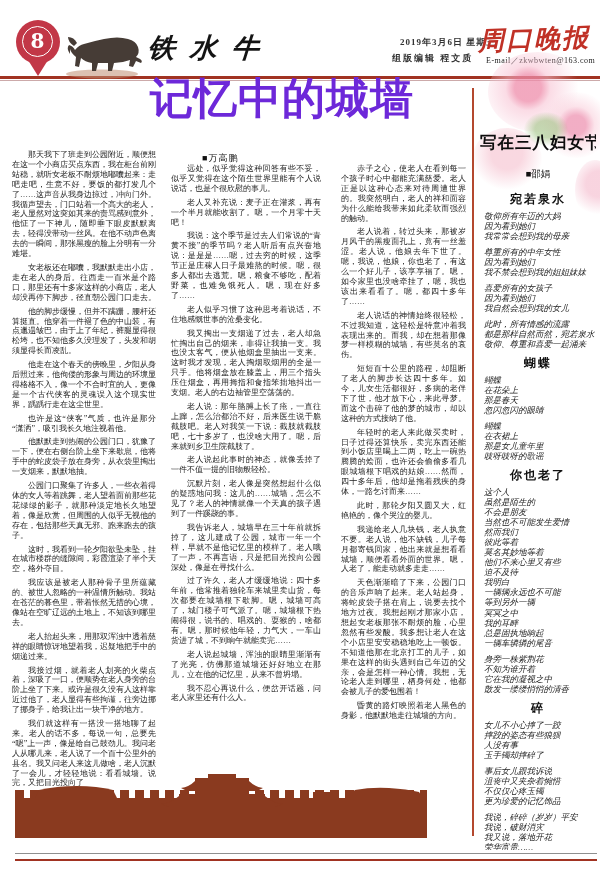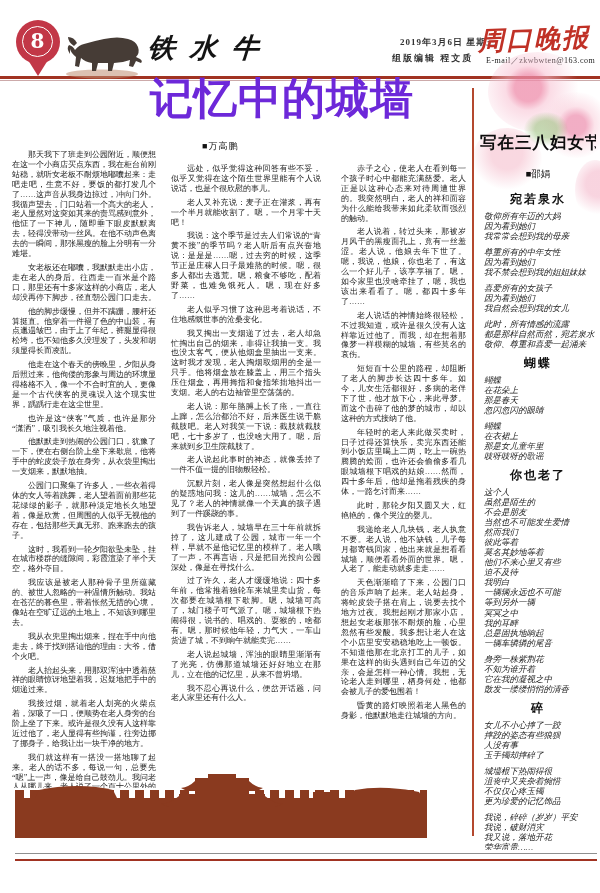--- a/index.html
+++ b/index.html
@@ -36,21 +36,21 @@
   .f3{left:472px;top:128px;width:70px;height:64px;
       background:radial-gradient(circle at 50% 40%,rgba(244,184,200,.55) 0 30%,rgba(255,255,255,0) 70%);}
   .leaf1{left:524px;top:112px;width:44px;height:34px;
       background:radial-gradient(ellipse at 50% 50%,rgba(150,190,120,.55) 0 35%,rgba(255,255,255,0) 72%);}
   .f4{left:575px;top:160px;width:40px;height:60px;
       background:radial-gradient(circle at 60% 40%,rgba(240,160,185,.45) 0 30%,rgba(255,255,255,0) 70%);}
   
   .main-title{position:absolute;left:150px;top:70px;width:316px;text-align:left;
     font-size:43px;font-weight:900;color:#6d28d9;letter-spacing:1px;white-space:nowrap;
     font-family:"Liberation Serif","DejaVu Serif",serif;}
-  .main-author{position:absolute;left:202px;top:140px;font-size:9px;color:#111;letter-spacing:1px;}
+  .main-author{position:absolute;left:202px;top:152px;font-size:9px;color:#111;letter-spacing:1px;}
   .article-col{position:absolute;overflow:hidden;font-size:8px;line-height:1.24;text-align:justify;color:#1c1c1c;}
   #col1{left:8px;top:146px;width:152px;height:642px;}
   #col2{left:167px;top:160px;width:158px;height:614px;}
   #col3{left:337px;top:160px;width:133px;height:614px;}
   .body-p{margin:4px;text-indent:2em;}
   
   .vsep{position:absolute;left:472px;top:88px;width:1.5px;height:748px;background:#b4482e;}
   #poem-col{position:absolute;left:480px;top:88px;width:116px;height:762px;overflow:hidden;}
   .poem-sec-title{margin:44px 0 0 0;text-align:right;font-size:16.5px;font-weight:900;
     letter-spacing:1px;color:#0d0d0d;white-space:nowrap;}
@@ -108,21 +108,20 @@
   <div id="col1" class="article-col">
       <p class="body-p">那天我下了班走到公园附近，顺便想在这一个小商店买点东西，我在柜台前刚站稳，就听女老板不耐烦地嘟囔起来：走吧走吧，生意不好，要饭的都打发几个了……这声音从我身边掠过，冲向门外。我循声望去，门口站着一个高大的老人，老人显然对这突如其来的责骂感到意外，他怔了一下神儿，随即垂下眼皮默默离去，轻得没带动一丝风。在他不动声色离去的一瞬间，那张黑瘦的脸上分明有一分难堪。</p>
       <p class="body-p">女老板还在嘟囔，我默默走出小店，走在老人的身后。往西走一百米是个路口，那里还有十多家这样的小商店，老人却没再停下脚步，径直朝公园门口走去。</p>
       <p class="body-p">他的脚步缓慢，但并不蹒跚，腰杆还算挺直。他穿着一件褪了色的中山装，有点邋遢皱巴，由于上了年纪，裤腿显得很松垮，也不知他多久没理发了，头发和胡须显得长而凌乱。</p>
       <p class="body-p">他走在这个春天的傍晚里，夕阳从身后照过来，他佝偻的形象与周边的环境显得格格不入，像一个不合时宜的人，更像是一个古代侠客的灵魂误入这个现实世界，踽踽行走在这尘世里。</p>
       <p class="body-p">也许是这“侠客”气质，也许是那分“潇洒”，吸引我长久地注视着他。</p>
       <p class="body-p">他默默走到热闹的公园门口，犹豫了一下，便在右侧台阶上坐下来歇息，他将手中的蛇皮袋子放在身旁，从衣袋里掏出一支烟来，默默地抽。</p>
       <p class="body-p">公园门口聚集了许多人，一些衣着得体的女人等着跳舞，老人望着面前那些花花绿绿的影子，就那种淡定地长久地望着，像是欣赏，但周围的人似乎无视他的存在，包括那些天真无邪、跑来跑去的孩子。</p>
       <p class="body-p">这时，我看到一轮夕阳欲坠未坠，挂在城市楼群的缝隙间，彩霞渲染了半个天空，格外夺目。</p>
       <p class="body-p">我应该是被老人那种骨子里所蕴藏的、被世人忽略的一种温情所触动。我站在苍茫的暮色里，带着怅然无措的心境，像站在空旷辽远的土地上，不知该到哪里去。</p>
-      <p class="body-p">我从衣兜里掏出烟来，捏在手中向他走去，终于找到搭讪他的理由：大爷，借个火吧。</p>
       <p class="body-p">老人抬起头来，用那双浑浊中透着慈祥的眼睛惊讶地望着我，迟疑地把手中的烟递过来。</p>
       <p class="body-p">我接过烟，就着老人划亮的火柴点着，深吸了一口，便顺势在老人身旁的台阶上坐了下来。或许是很久没有人这样靠近过他了，老人显得有些拘谨，往旁边挪了挪身子，给我让出一块干净的地方。</p>
       <p class="body-p">我们就这样有一搭没一搭地聊了起来。老人的话不多，每说一句，总要先“嗯”上一声，像是给自己鼓劲儿。我问老人从哪儿来，老人说了一个百十公里外的县名。我又问老人来这儿做啥，老人沉默了一会儿，才轻轻地说：看看城墙。说完，又把目光投向了</p>
     </div>
   <div id="col2" class="article-col">
       <p class="body-p">远处，似乎觉得这种回答有些不妥，似乎又觉得在这个陌生世界里能有个人说说话，也是个很欣慰的事儿。</p>
       <p class="body-p">老人又补充说：麦子正在灌浆，再有一个半月就能收割了。嗯，一个月零十天吧！</p>
       <p class="body-p">我说：这个季节是过去人们常说的“青黄不接”的季节吗？老人听后有点兴奋地说：是是是……嗯，过去穷的时候，这季节正是庄稼人日子最难熬的时候。嗯，很多人都出去逃荒。嗯，粮食不够吃，配着野菜，也难免饿死人。嗯，现在好多了……</p>
       <p class="body-p">老人似乎习惯了这种思考着说话，不住地感慨世事的沧桑变化。</p>
       <p class="body-p">我又掏出一支烟递了过去，老人却急忙掏出自己的烟来，非得让我抽一支。我也没太客气，便从他烟盒里抽出一支来。这时我才发现，老人掏烟取烟用的全是一只手。他将烟盒放在膝盖上，用三个指头压住烟盒，再用拇指和食指笨拙地抖出一支烟。老人的右边袖管里空荡荡的。</p>
@@ -130,21 +129,21 @@
       <p class="body-p">老人说起此事时的神态，就像丢掉了一件不值一提的旧物般轻松。</p>
       <p class="body-p">沉默片刻，老人像是突然想起什么似的疑惑地问我：这儿的……城墙，怎么不见了？老人的神情就像一个天真的孩子遇到了一件蹊跷的事。</p>
       <p class="body-p">我告诉老人，城墙早在三十年前就拆掉了，这儿建成了公园，城市一年一个样，早就不是他记忆里的模样了。老人哦了一声，不再言语，只是把目光投向公园深处，像是在寻找什么。</p>
       <p class="body-p">过了许久，老人才缓缓地说：四十多年前，他常推着独轮车来城里卖山货，每次都要在城墙根下歇脚。嗯，城墙可高了，城门楼子可气派了。嗯，城墙根下热闹得很，说书的、唱戏的、耍猴的，啥都有。嗯，那时候他年轻，力气大，一车山货进了城，不到晌午就能卖完……</p>
       <p class="body-p">老人说起城墙，浑浊的眼睛里渐渐有了光亮，仿佛那道城墙还好好地立在那儿，立在他的记忆里，从来不曾坍塌。</p>
       <p class="body-p">我不忍心再说什么，便岔开话题，问老人家里还有什么人。</p>
     </div>
   <div id="col3" class="article-col">
       <p class="body-p">赤子之心，使老人在看到每一个孩子时心中都能充满慈爱。老人正是以这种心态来对待周遭世界的。我突然明白，老人的祥和面容为什么能给我带来如此柔软而强烈的触动。</p>
       <p class="body-p">老人说着，转过头来，那被岁月风干的黑瘦面孔上，竟有一丝羞涩。老人说，他娘去年下世了。嗯，我说，他娘，你也老了，有这么一个好儿子，该享享福了。嗯，如今家里也没啥牵挂了，嗯，我也该出来看看了。嗯，都四十多年了……</p>
-      <p class="body-p">老人说话的神情始终很轻松，不过我知道，或许是很久没有人这样靠近过他了。而我，却在想着那像梦一样模糊的城墙，有些莫名的哀伤。</p>
+      <p class="body-p">老人说话的神情始终很轻松，不过我知道，这轻松是特意冲着我表现出来的。而我，却在想着那像梦一样模糊的城墙，有些莫名的哀伤。</p>
       <p class="body-p">短短百十公里的路程，却阻断了老人的脚步长达四十多年。如今，儿女生活都很好，多病的老伴下了世，他才放下心，来此寻梦。而这个击碎了他的梦的城市，却以这种的方式接纳了他。</p>
       <p class="body-p">年轻时的老人来此做买卖时，日子过得还算快乐，卖完东西还能到小饭店里喝上二两，吃上一碗热腾腾的烩面，也许还会偷偷多看几眼城墙根下唱戏的姑娘……然而，四十多年后，他却是拖着残疾的身体，一路乞讨而来……</p>
       <p class="body-p">此时，那轮夕阳又圆又大，红艳艳的，像个哭泣的婴儿。</p>
       <p class="body-p">我递给老人几块钱，老人执意不要。老人说，他不缺钱，儿子每月都寄钱回家，他出来就是想看看城墙，顺便看看外面的世界。嗯，人老了，能走动就多走走……</p>
       <p class="body-p">天色渐渐暗了下来，公园门口的音乐声响了起来。老人站起身，将蛇皮袋子搭在肩上，说要去找个地方过夜。我想起刚才那家小店，想起女老板那张不耐烦的脸，心里忽然有些发酸。我多想让老人在这个小店里安安稳稳地吃上一顿饭。不知道他那在北京打工的儿子，如果在这样的街头遇到自己年迈的父亲，会是怎样一种心情。我想，无论老人走到哪里，栖身何处，他都会被儿子的爱包围着！</p>
       <p class="body-p">昏黄的路灯映照着老人黑色的身影，他默默地走往城墙的方向。</p>
     </div>
 
   <div class="vsep"></div>
   <div id="poem-col">
@@ -218,21 +217,21 @@
         </div>
         <div class="poem">
           <h3 class="poem-title">碎</h3>
           <div class="stanza">
             <p class="poem-line">女儿不小心摔了一跤</p>
             <p class="poem-line">摔跤的姿态有些狼狈</p>
             <p class="poem-line">人没有事</p>
             <p class="poem-line">玉手镯却摔碎了</p>
           </div>
           <div class="stanza">
-            <p class="poem-line">城墙根下热闹得很</p>
+            <p class="poem-line">事后女儿跟我诉说</p>
             <p class="poem-line">沮丧中又夹杂着惋惜</p>
             <p class="poem-line">不仅仅心疼玉镯</p>
             <p class="poem-line">更为珍爱的记忆饰品</p>
           </div>
           <div class="stanza">
             <p class="poem-line">我说，碎碎（岁岁）平安</p>
             <p class="poem-line">我说，破财消灾</p>
             <p class="poem-line">我又说，落地开花</p>
             <p class="poem-line">荣华富贵……</p>
           </div>

